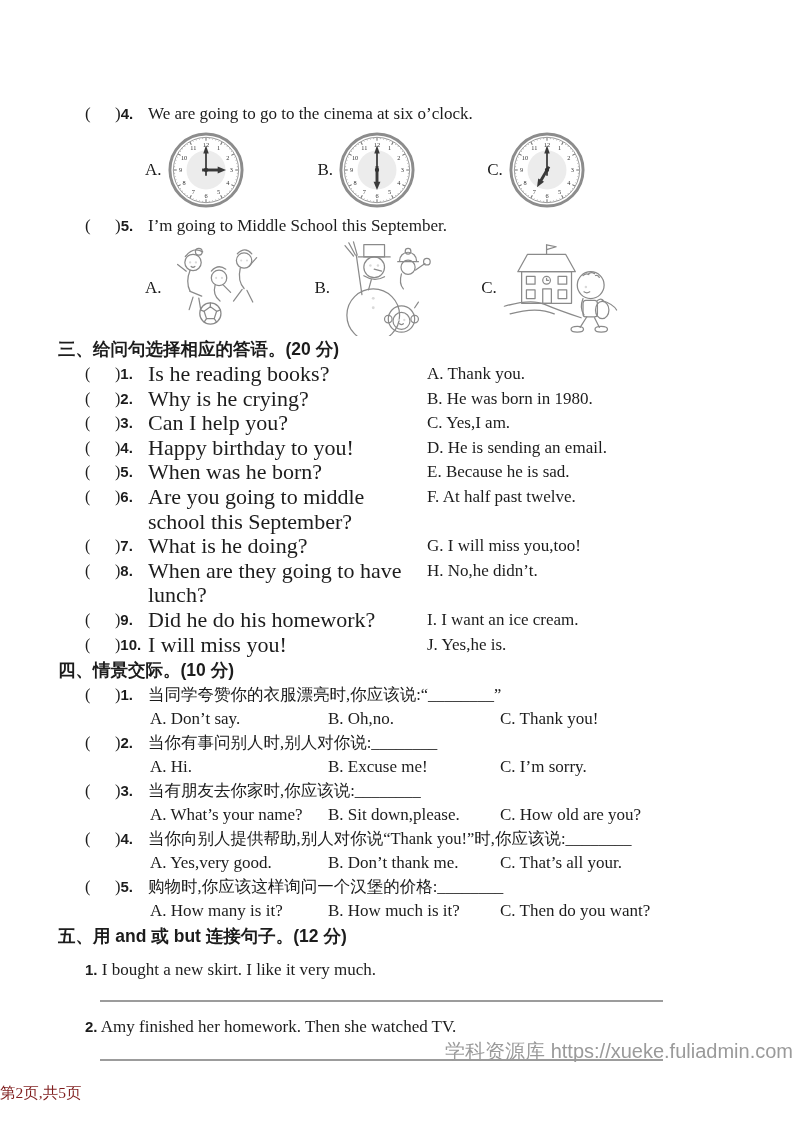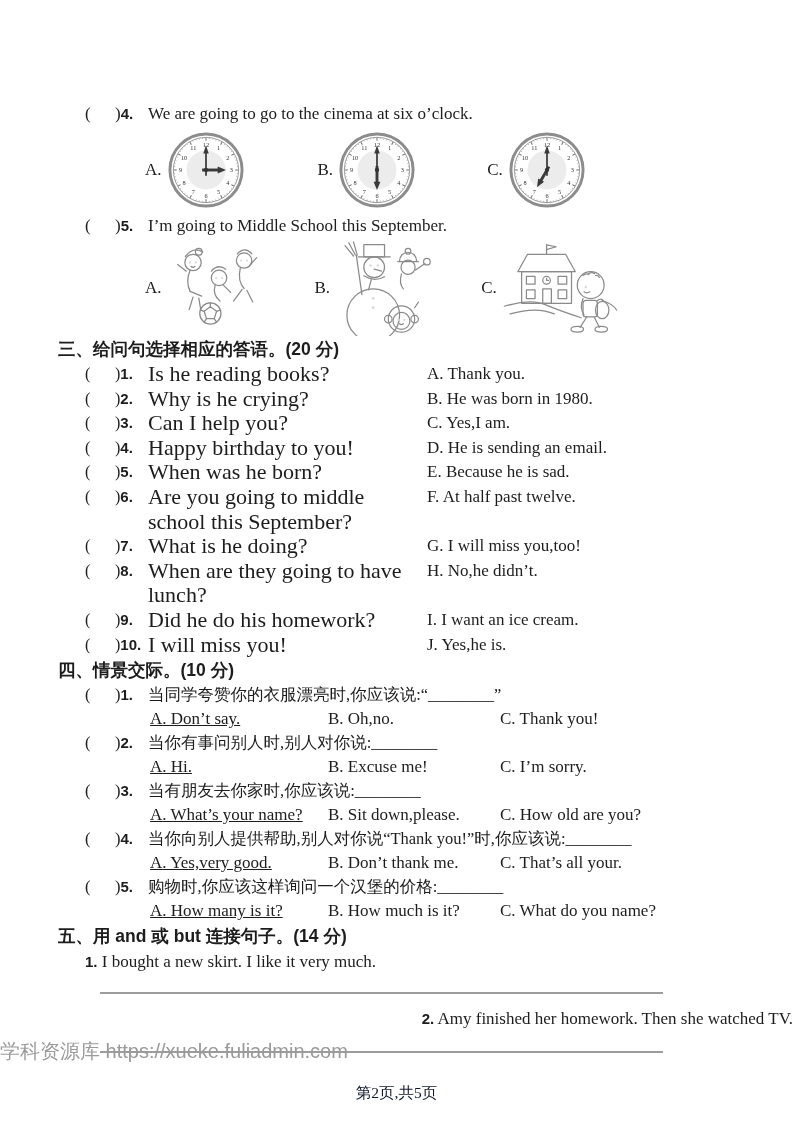--- a/index.html
+++ b/index.html
@@ -25,35 +25,35 @@
     margin-left:58px;line-height:26px;font-size:17.5px;font-weight:700;
     font-family:"Liberation Sans","DejaVu Sans",sans-serif;
   }
   #sec3-title{}
   .m-row{margin-left:85px;display:flex;line-height:24.6px;}
   .m-row .mq{flex:0 0 279px;font-size:22px;}
   .m-row .ma{flex:1;font-size:17px;}
   .s4-q{margin-left:85px;display:flex;line-height:24px;}
   .s4-q .qt{flex:1;}
   .opt-row{margin-left:150px;display:flex;line-height:24px;font-size:17px;}
-  .opt-row .o1{width:178px;text-decoration:underline;}
+  .opt-row .o1{width:178px;}
   .opt-row .o2{width:172px;}
   .opt-row .o3{flex:1;}
-  .s5-line{margin-left:85px;line-height:25px;font-size:17px;}
+  .s5-line{margin-left:85px;line-height:25px;font-size:17px;margin-top:8px;}
   .blank-line{margin-left:100px;width:563px;border-bottom:2px solid #9c9c9c;height:0;}
   #blank1{margin-top:18px;}
-  #s5-item2{margin-top:12px;text-align:right;}
+  #s5-item2{margin-top:12px;}
   #blank2{margin-top:20px;}
   .footer-site{
-    position:absolute;top:1038px;left:0;width:100%;text-align:left;
+    position:absolute;top:1038px;left:0;width:100%;text-align:right;
     color:#9a9a9a;font-size:20px;font-family:"Liberation Sans","DejaVu Sans",sans-serif;
   }
   .footer-page{
-    position:absolute;top:1083px;left:0;width:100%;text-align:center;
-    color:#0f172a;font-size:15.5px;
+    position:absolute;top:1083px;left:0;width:100%;text-align:left;
+    color:#7f1d1d;font-size:15.5px;
   }
   svg.lineart{stroke:#8a8a8a;fill:none;stroke-width:1.3;stroke-linecap:round;stroke-linejoin:round;}
   svg.lineart .fillg{fill:#d9d9d9;stroke:none;}
 </style>
 </head>
 <body>
 
 <div class="page">
 
   <div class="qline en">
@@ -531,24 +531,24 @@
     <span class="o3">C. That’s all your.</span>
   </div>
 
   <div class="s4-q cn">
     <span class="pg"><span class="op">(</span><span>)</span><span class="qn">5.</span></span>
     <span class="qt">购物时,你应该这样询问一个汉堡的价格:________</span>
   </div>
   <div class="opt-row">
     <span class="o1">A. How many is it?</span>
     <span class="o2">B. How much is it?</span>
-    <span class="o3">C. What do you name?</span>
-  </div>
-
-  <div class="sec-title">五、用 and 或 but 连接句子。(14 分)</div>
+    <span class="o3">C. Then do you want?</span>
+  </div>
+
+  <div class="sec-title">五、用 and 或 but 连接句子。(12 分)</div>
 
   <div class="s5-line">
     <span class="qn">1.</span>
     <span>I bought a new skirt. I like it very much.</span>
   </div>
   <div class="blank-line" id="blank1"></div>
 
   <div class="s5-line" id="s5-item2">
     <span class="qn">2.</span>
     <span>Amy finished her homework. Then she watched TV.</span>

